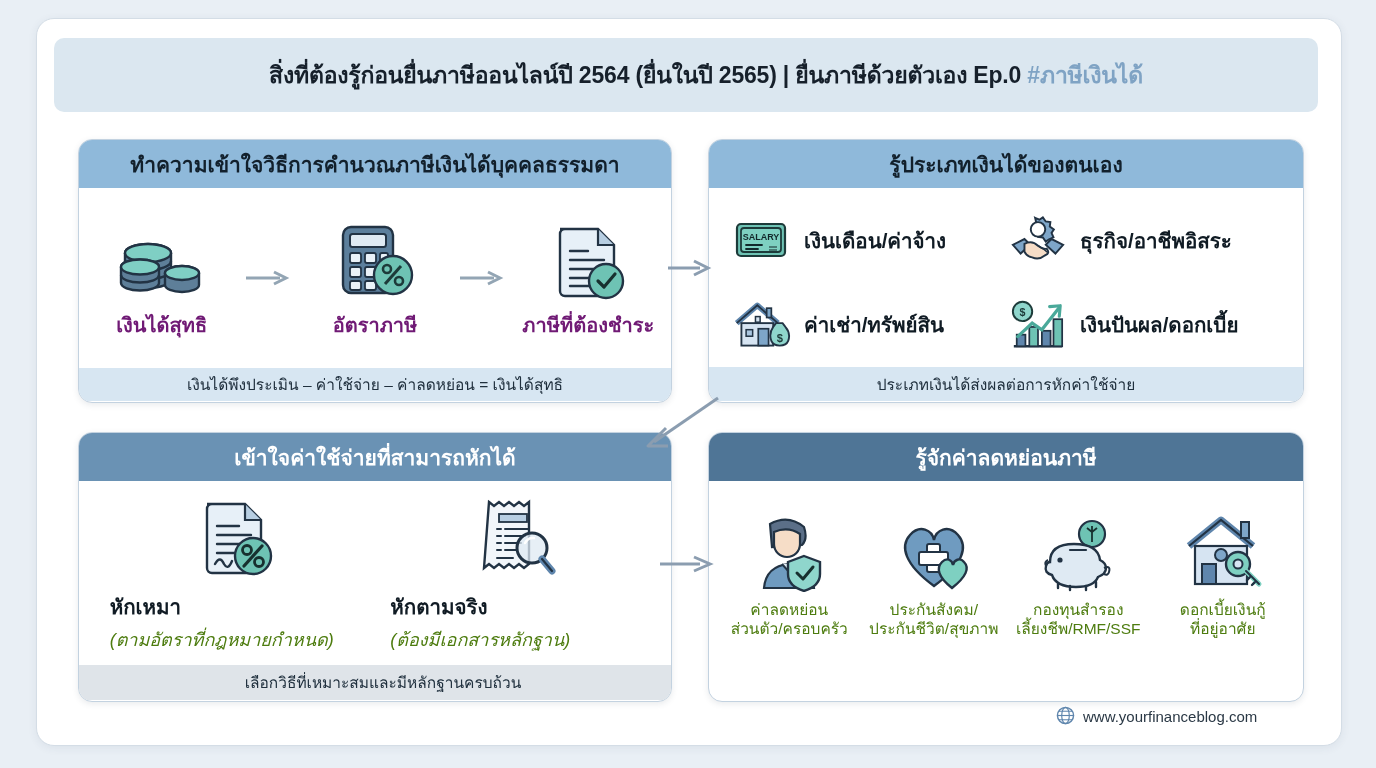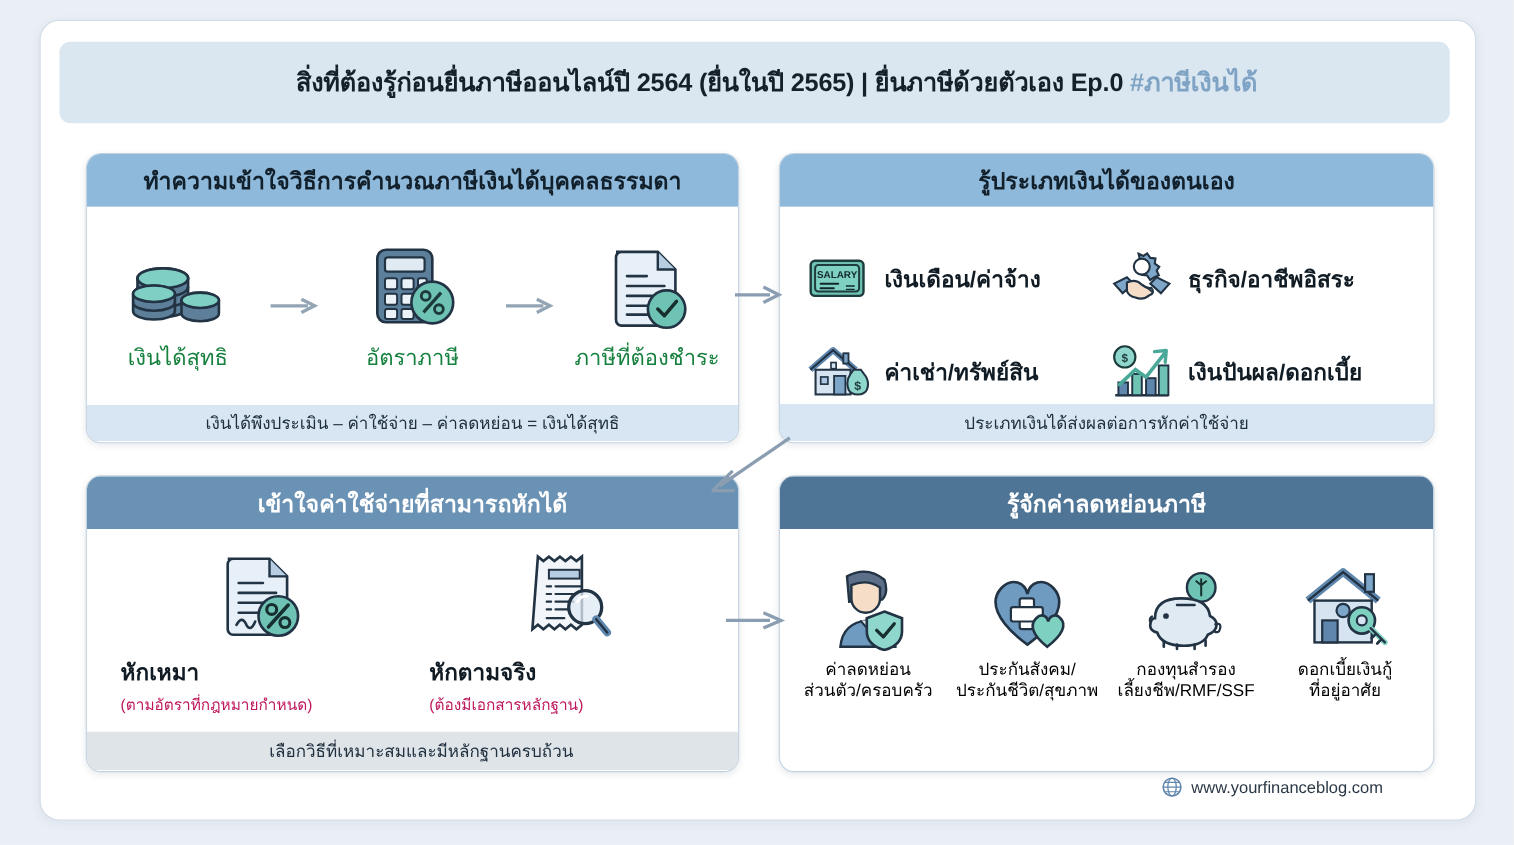--- a/index.html
+++ b/index.html
@@ -65,51 +65,51 @@
   #card4 .card-body{height:183px;position:relative;}
   #card4 .card-foot{height:36px;}
 
   
   .flow{
     position:absolute;left:0;top:0;width:100%;height:100%;
     display:flex;align-items:center;justify-content:space-evenly;
   }
   .flow-step{width:150px;text-align:center;}
   .flow-step .ic{height:86px;display:flex;align-items:flex-end;justify-content:center;}
-  .flow-label{font-size:20px;font-weight:normal;color:#15803d;margin-top:8px;}
+  .flow-label{font-size:20px;font-weight:bold;color:#701a75;margin-top:8px;}
   .flow-arrow{width:48px;height:20px;}
 
   
   .grid2{
-    position:absolute;left:0;top:17px;width:100%;height:100%;
+    position:absolute;left:0;top:4px;width:100%;height:100%;
     display:grid;grid-template-columns:1fr 1fr;grid-template-rows:1fr 1fr;
     padding:6px 18px 4px 24px;box-sizing:border-box;
   }
   .inc-item{display:flex;align-items:center;gap:13px;}
   .inc-item .ic{width:58px;height:58px;flex:none;display:flex;align-items:center;justify-content:center;}
   .inc-label{font-size:20.5px;font-weight:bold;color:#101b24;white-space:nowrap;}
 
   
   .pair{
     position:absolute;left:0;top:0;width:100%;height:100%;
     display:flex;align-items:center;justify-content:space-evenly;
   }
   .pair-item{width:250px;text-align:left;}
   .pair-item .ic{height:88px;display:flex;align-items:flex-end;justify-content:center;}
   .pair-title{font-size:20.5px;font-weight:bold;color:#101b24;margin-top:10px;}
-  .pair-sub{font-size:14px;color:#be185d;margin-top:2px;}
+  .pair-sub{font-size:18px;color:#4d7c0f;margin-top:2px;font-style:italic;}
 
   
   .quad{
     position:absolute;left:0;top:0;width:100%;height:100%;
     display:flex;align-items:center;justify-content:space-around;padding:0 8px;box-sizing:border-box;
   }
   .quad-item{width:135px;text-align:center;}
   .quad-item .ic{height:86px;display:flex;align-items:flex-end;justify-content:center;}
-  .quad-label{font-size:15.5px;color:#000000;margin-top:9px;line-height:1.22;white-space:pre-line;}
+  .quad-label{font-size:15.5px;color:#4d7c0f;margin-top:9px;line-height:1.22;white-space:pre-line;}
 
   
   .conn{position:absolute;}
   #conn12{left:668px;top:256px;width:44px;height:24px;}
   #conn23{left:636px;top:394px;width:86px;height:58px;}
   #conn34{left:660px;top:552px;width:54px;height:24px;}
 
   
   .site{
     position:absolute;left:1056px;top:706px;

